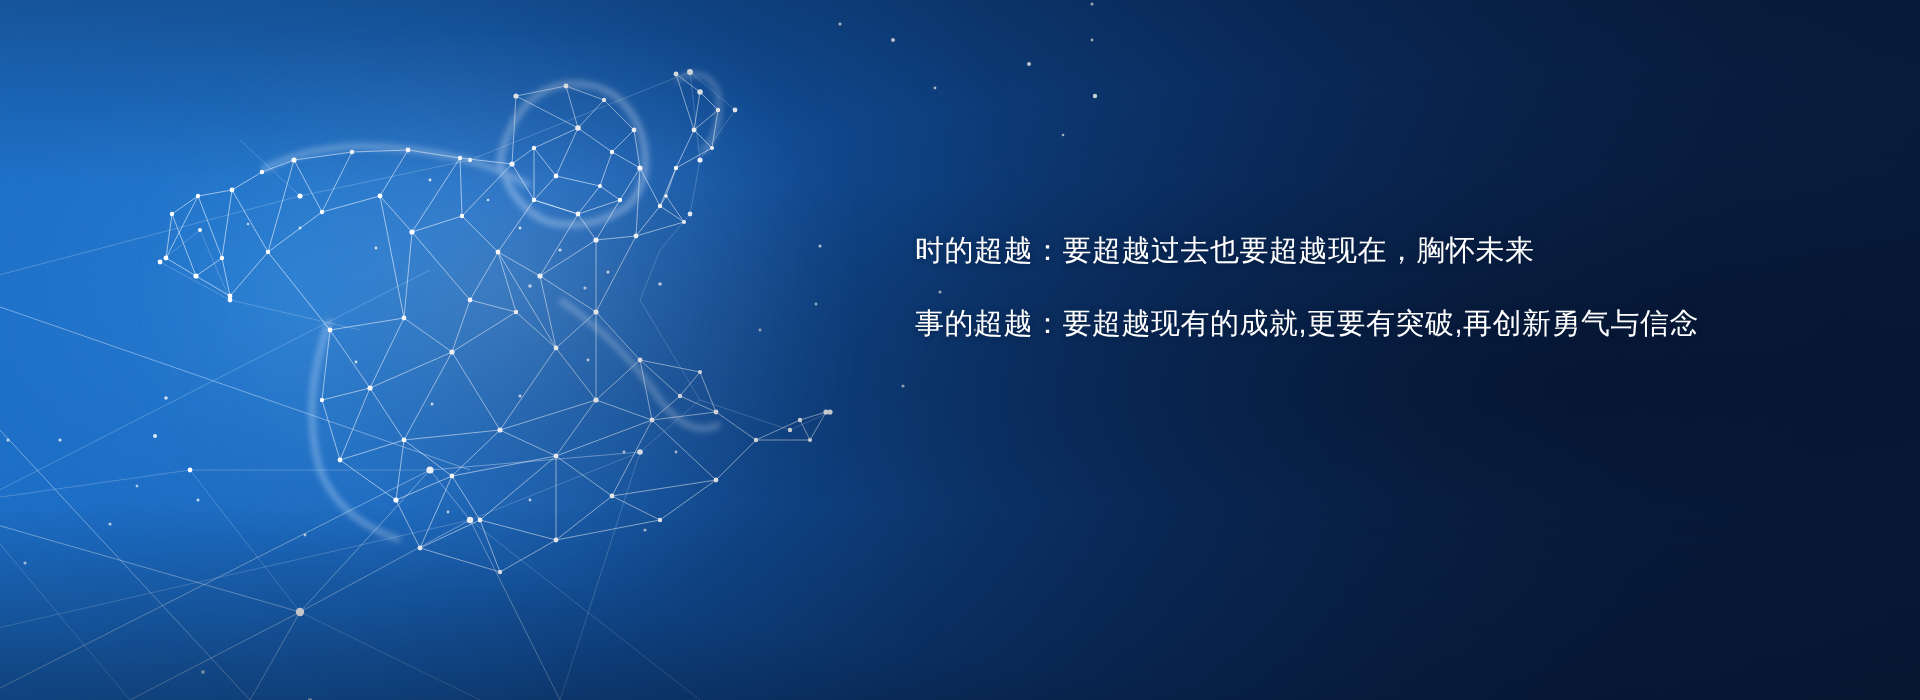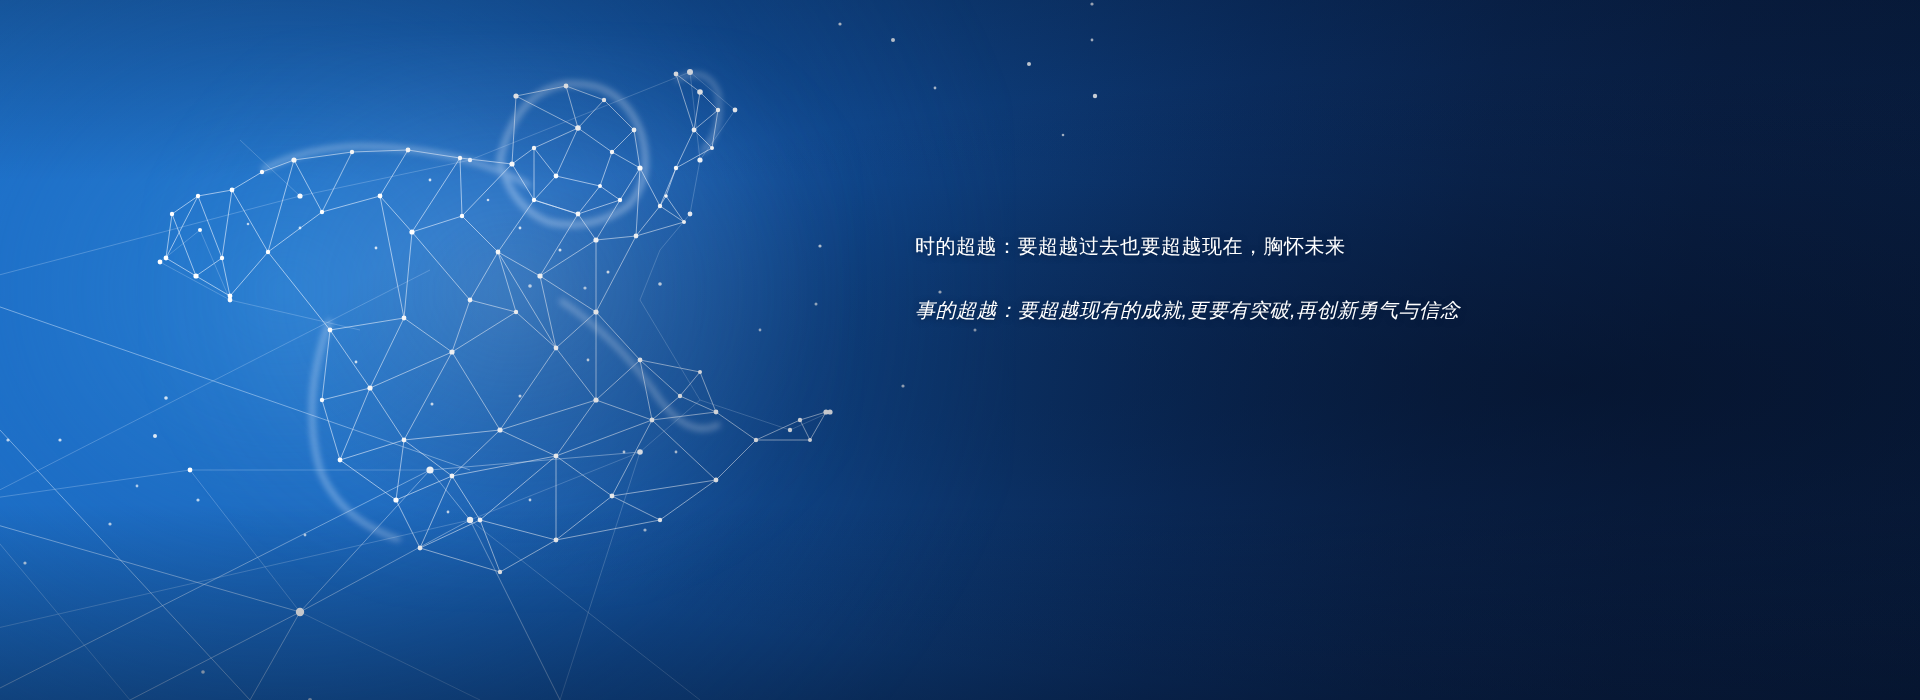--- a/index.html
+++ b/index.html
@@ -98,28 +98,28 @@
 
   
   .copy {
     position: absolute;
     left: 915px;
     top: 236px;
     width: 900px;
   }
   .copy-line {
     color: #ffffff;
-    font-size: 20px;
+    font-size: 29px;
     line-height: 1;
     letter-spacing: 0.5px;
     white-space: nowrap;
     text-shadow: 0 1px 6px rgba(6,24,56,0.75);
   }
   .copy-line.l1 { margin-bottom: 44px; }
-  .copy-line.l2 { margin-bottom: 54px; font-style: italic; }
+  .copy-line.l2 { margin-bottom: 54px; }
   .copy-line.l3 { margin-left: 6px; }
 </style>
 </head>
 <body>
 
 <div class="banner">
 
   <div class="bg-base"></div>
   <div class="bg-glow-left"></div>
 

